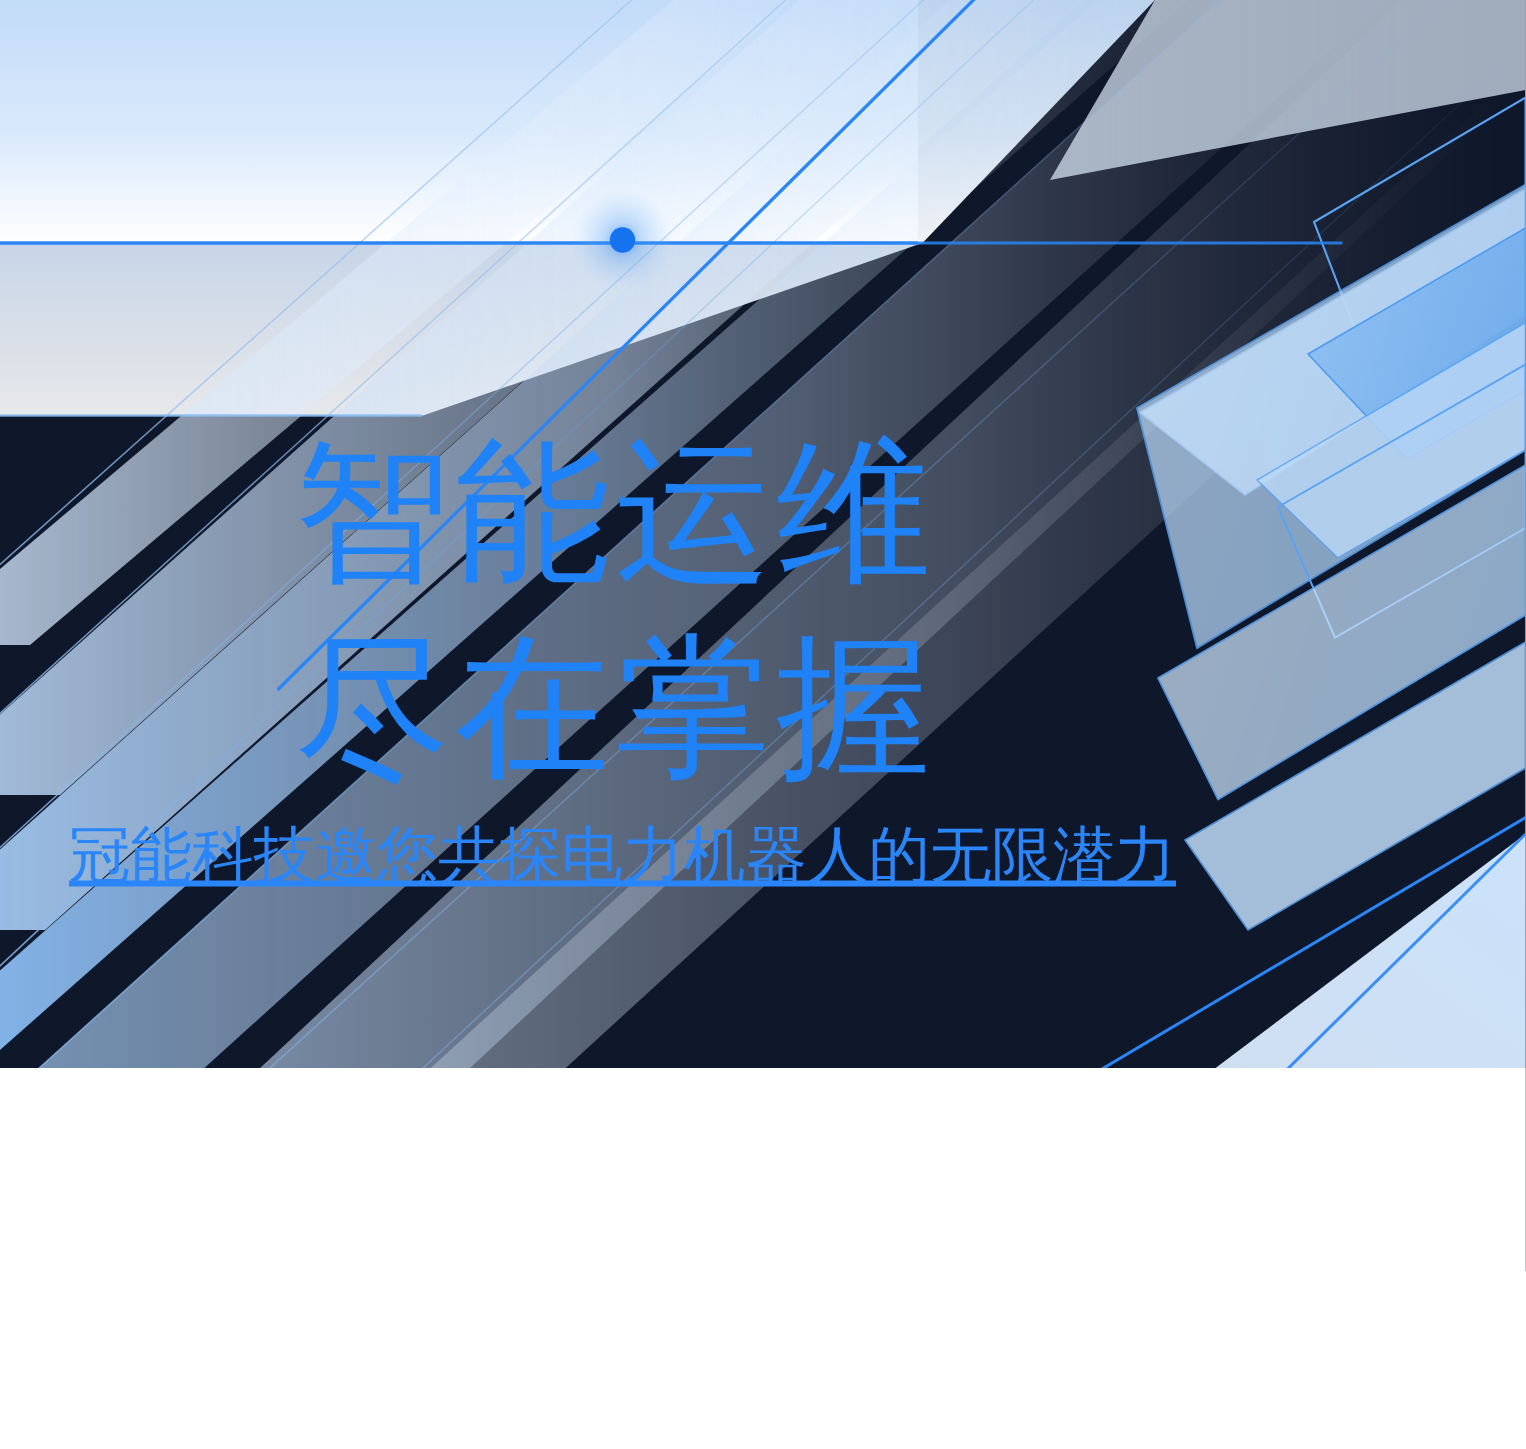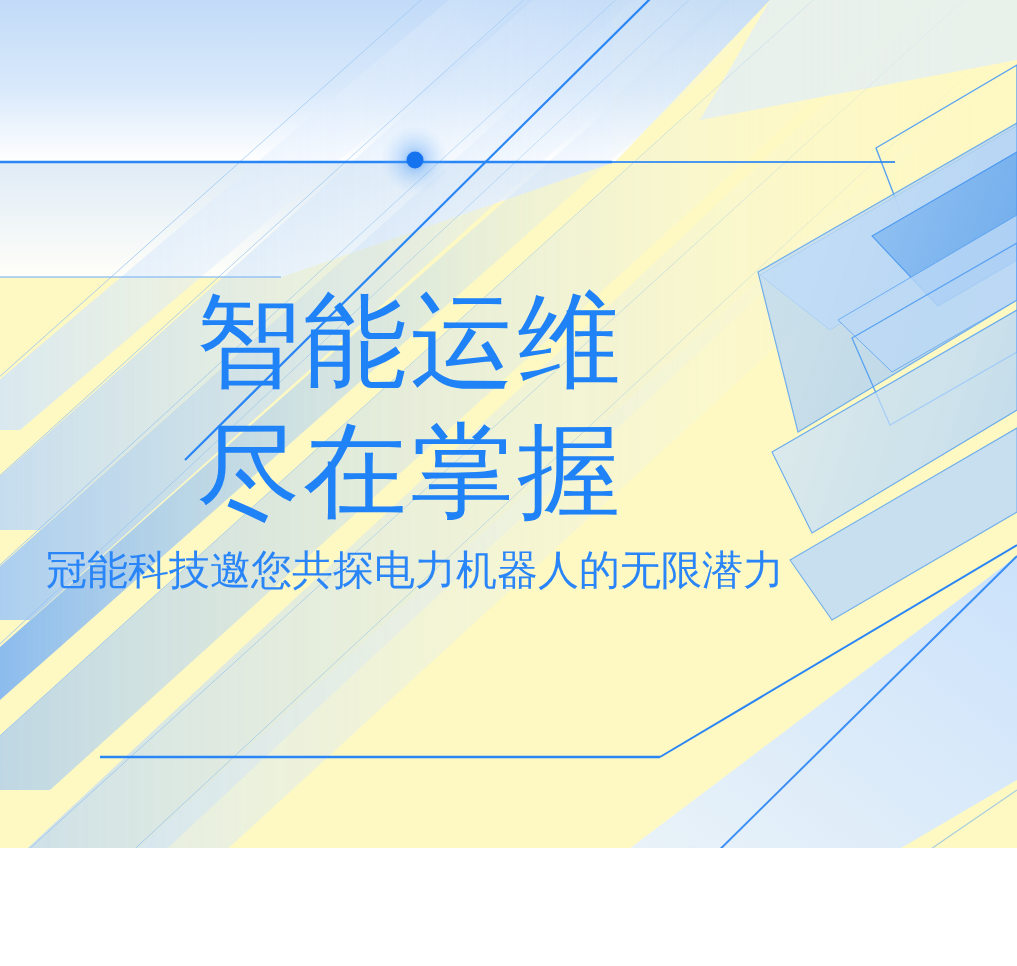--- a/index.html
+++ b/index.html
@@ -8,22 +8,22 @@
   html, body {
     width:1017px; height:966px;
     background:#ffffff;
     font-family:"Liberation Sans","DejaVu Sans",sans-serif;
     overflow:hidden;
   }
 
   #banner {
     position:relative;
     width:1017px;
-    height:848px;
-    background:#fef9c3;
+    height:712px;
+    background:#0f172a;
     overflow:hidden;
   }
 
   
   #deco {
     position:absolute;
     inset:0;
     width:1017px;
     height:966px;
     pointer-events:none;
@@ -56,20 +56,21 @@
   #subtitle {
     display:block;
     margin-top:10px;
     font-size:41px;
     line-height:48px;
     font-weight:400;
     letter-spacing:0px;
     color:#2a86f8;
     white-space:nowrap;
     font-family:"DejaVu Sans","Liberation Sans",sans-serif;
+    text-decoration:underline;
   }
 </style>
 </head>
 <body>
 
 <div id="banner">
 
   <svg id="deco" viewBox="0 0 1017 966" preserveAspectRatio="none" xmlns="http://www.w3.org/2000/svg">
     <defs>
 

